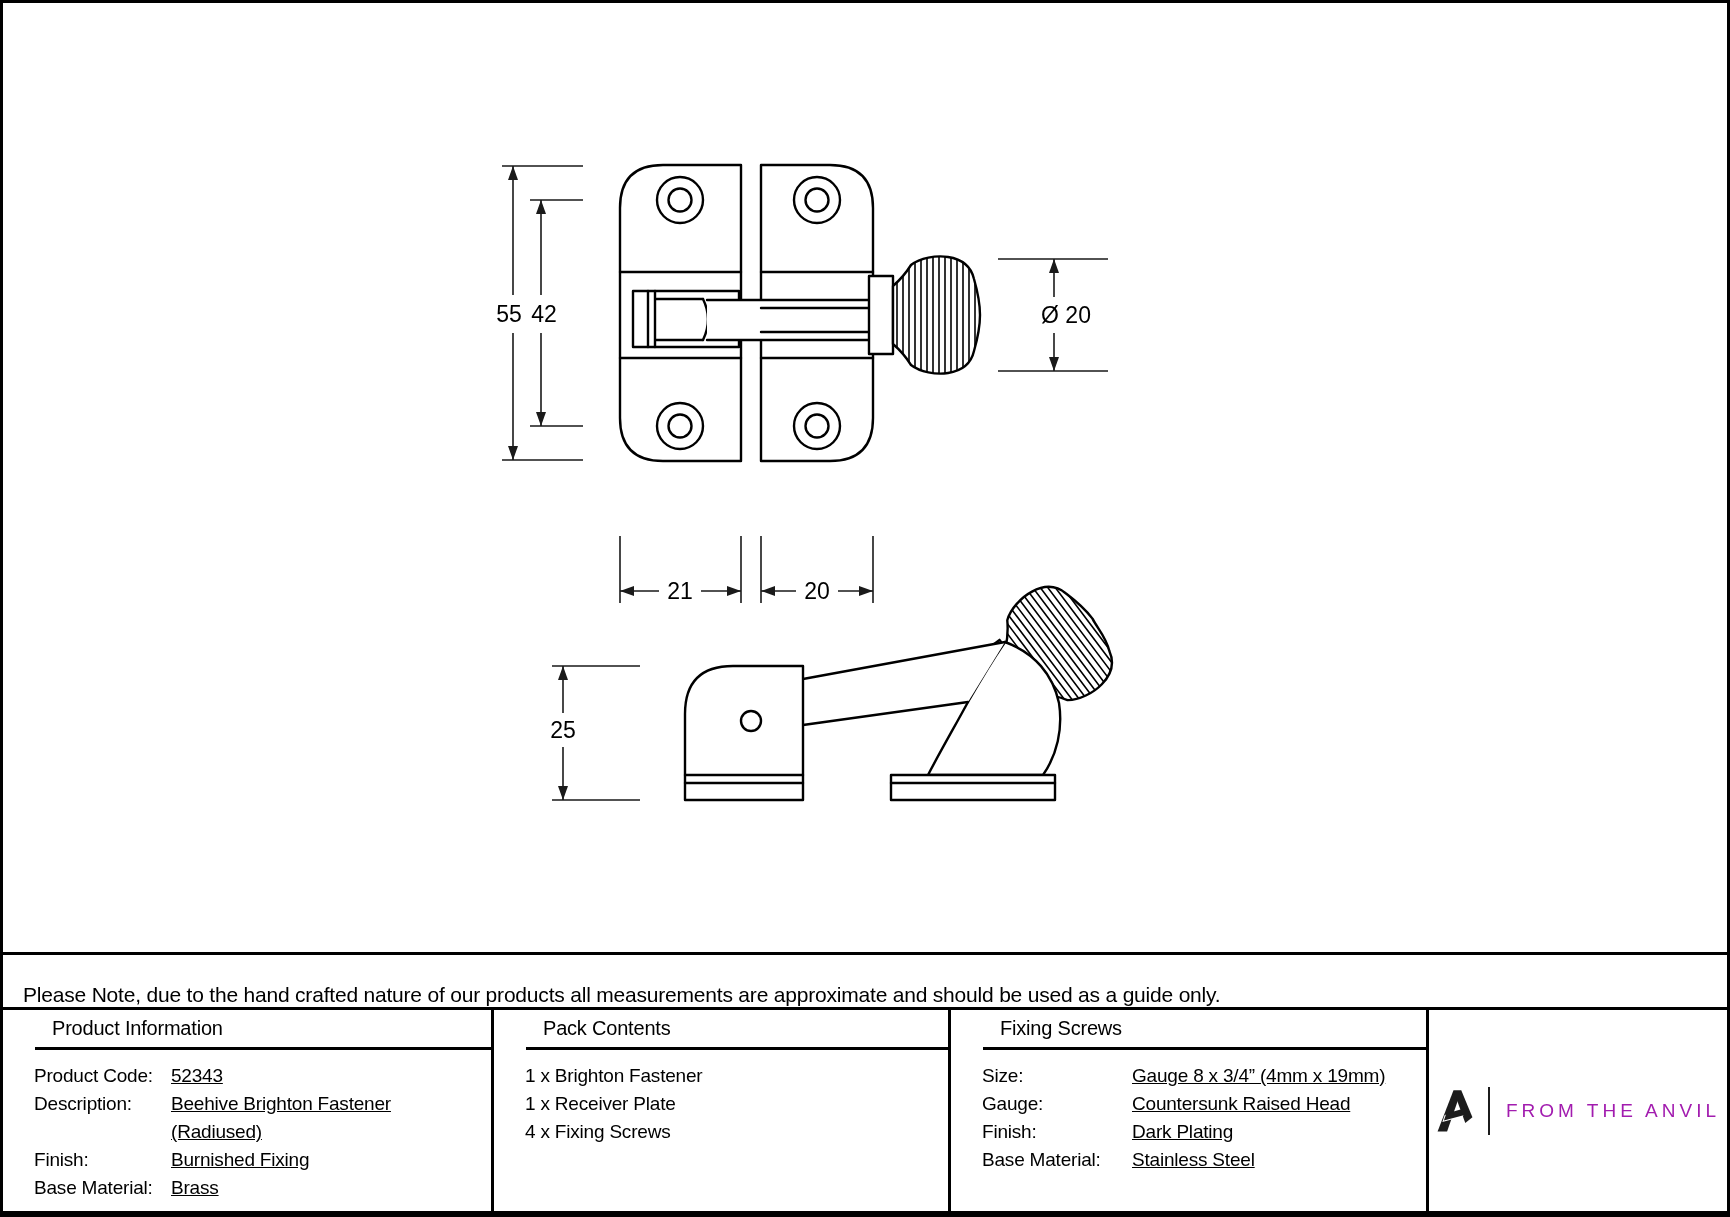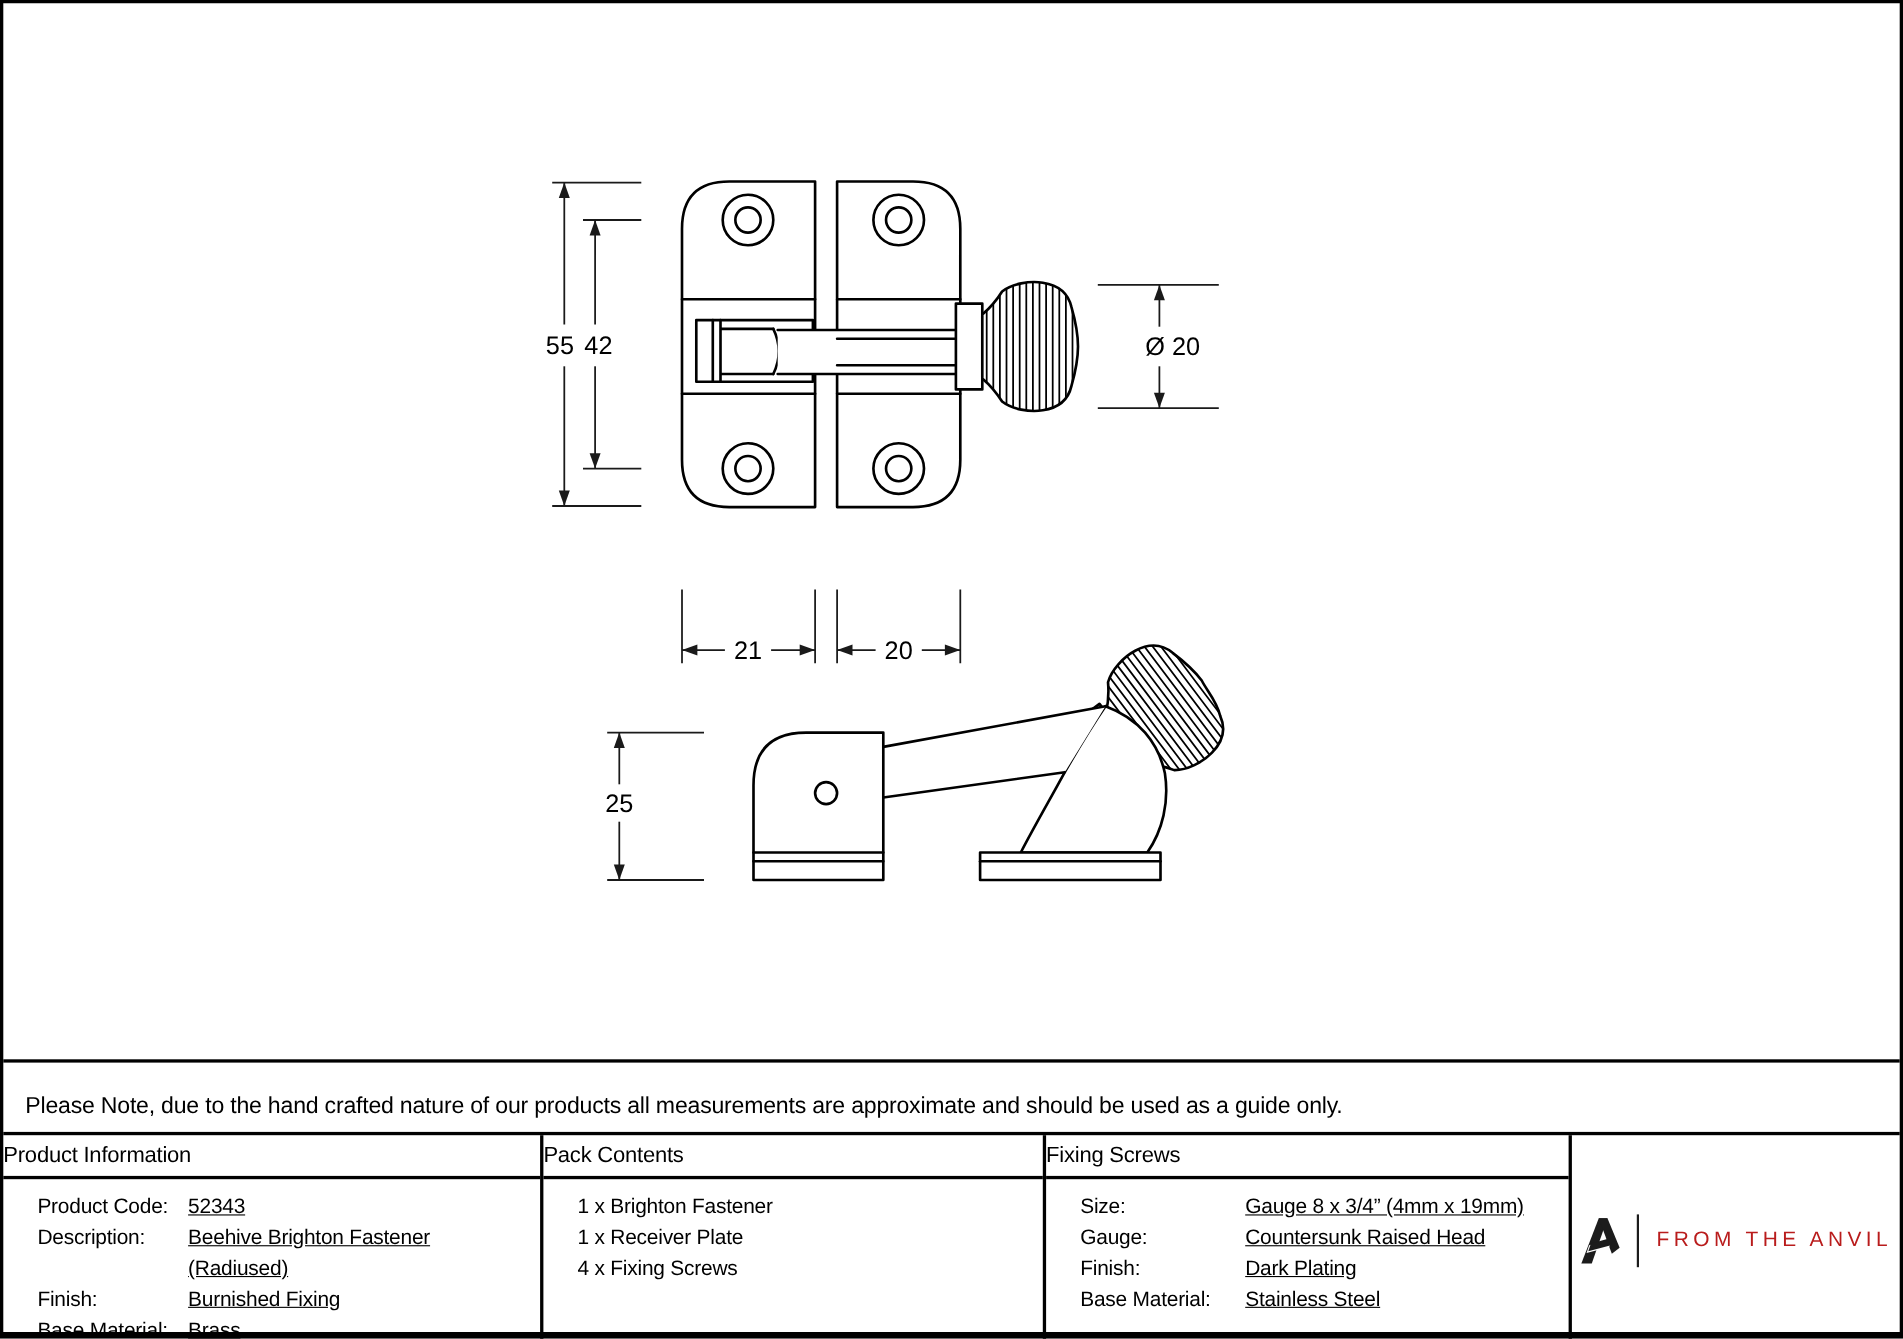--- a/index.html
+++ b/index.html
@@ -6,21 +6,20 @@
   .sheet{
     position:relative;
     width:1730px;height:1217px;
     box-sizing:border-box;
     background:#fff;
     border:3px solid #000;
     border-bottom-width:6px;
     display:flex;flex-direction:column;
     font-family:"Liberation Sans",sans-serif;
     color:#000;
-    gap:11px;
   }
   .drawing{height:949px;flex:none;}
   .note-row{
     flex:none;height:55px;box-sizing:border-box;
     border-top:3px solid #000;
     display:flex;align-items:flex-end;
     padding-left:20px;
     font-size:21px;letter-spacing:-0.2px;
   }
   .info-table{
@@ -28,36 +27,36 @@
     border-top:3px solid #000;
     display:grid;
     grid-template-columns:491px 457px 478px 1fr;
   }
   .tcol{box-sizing:border-box;display:flex;flex-direction:column;}
   .tcol.bordered{border-right:3px solid #000;}
   .col-header{
     flex:none;height:40px;box-sizing:border-box;
     border-bottom:3px solid #000;
     display:flex;align-items:center;
-    font-size:20px;letter-spacing:-0.2px;
+    padding-left:17px;font-size:20px;letter-spacing:-0.2px;margin-left:32px;
   }
   .col-body{
     flex:1;padding:12px 10px 0 31px;
     font-size:19px;line-height:28px;letter-spacing:-0.2px;
   }
   .prow{display:flex;align-items:flex-start;}
   .plabel{flex:none;}
   .w137{width:137px;}
   .w150{width:150px;}
   .pvalue{white-space:pre-line;text-decoration:underline;}
   .pack-line{display:block;}
   .logo-cell{align-items:center;justify-content:center;display:flex;}
   .logo{display:flex;align-items:center;}
   .logo-divider{width:2px;height:48px;background:#1c1c1c;margin:0 16px 0 14px;}
-  .brand-text{font-size:19px;letter-spacing:4px;color:#b91c1c;white-space:nowrap;}
+  .brand-text{font-size:19px;letter-spacing:4px;color:#a21caf;white-space:nowrap;}
   svg text{font-family:"Liberation Sans",sans-serif;}
 </style>
 </head>
 <body>
 
 <div class="sheet">
 
   <div class="drawing">
     <svg width="1724" height="949" viewBox="0 0 1724 949">
       <defs>

